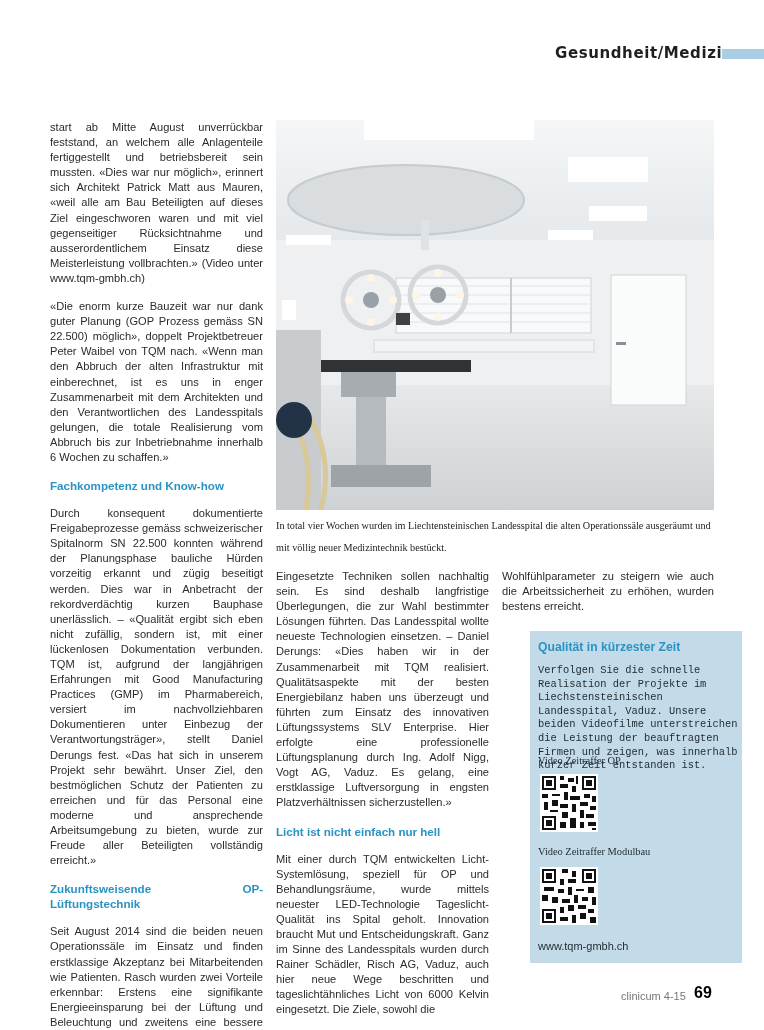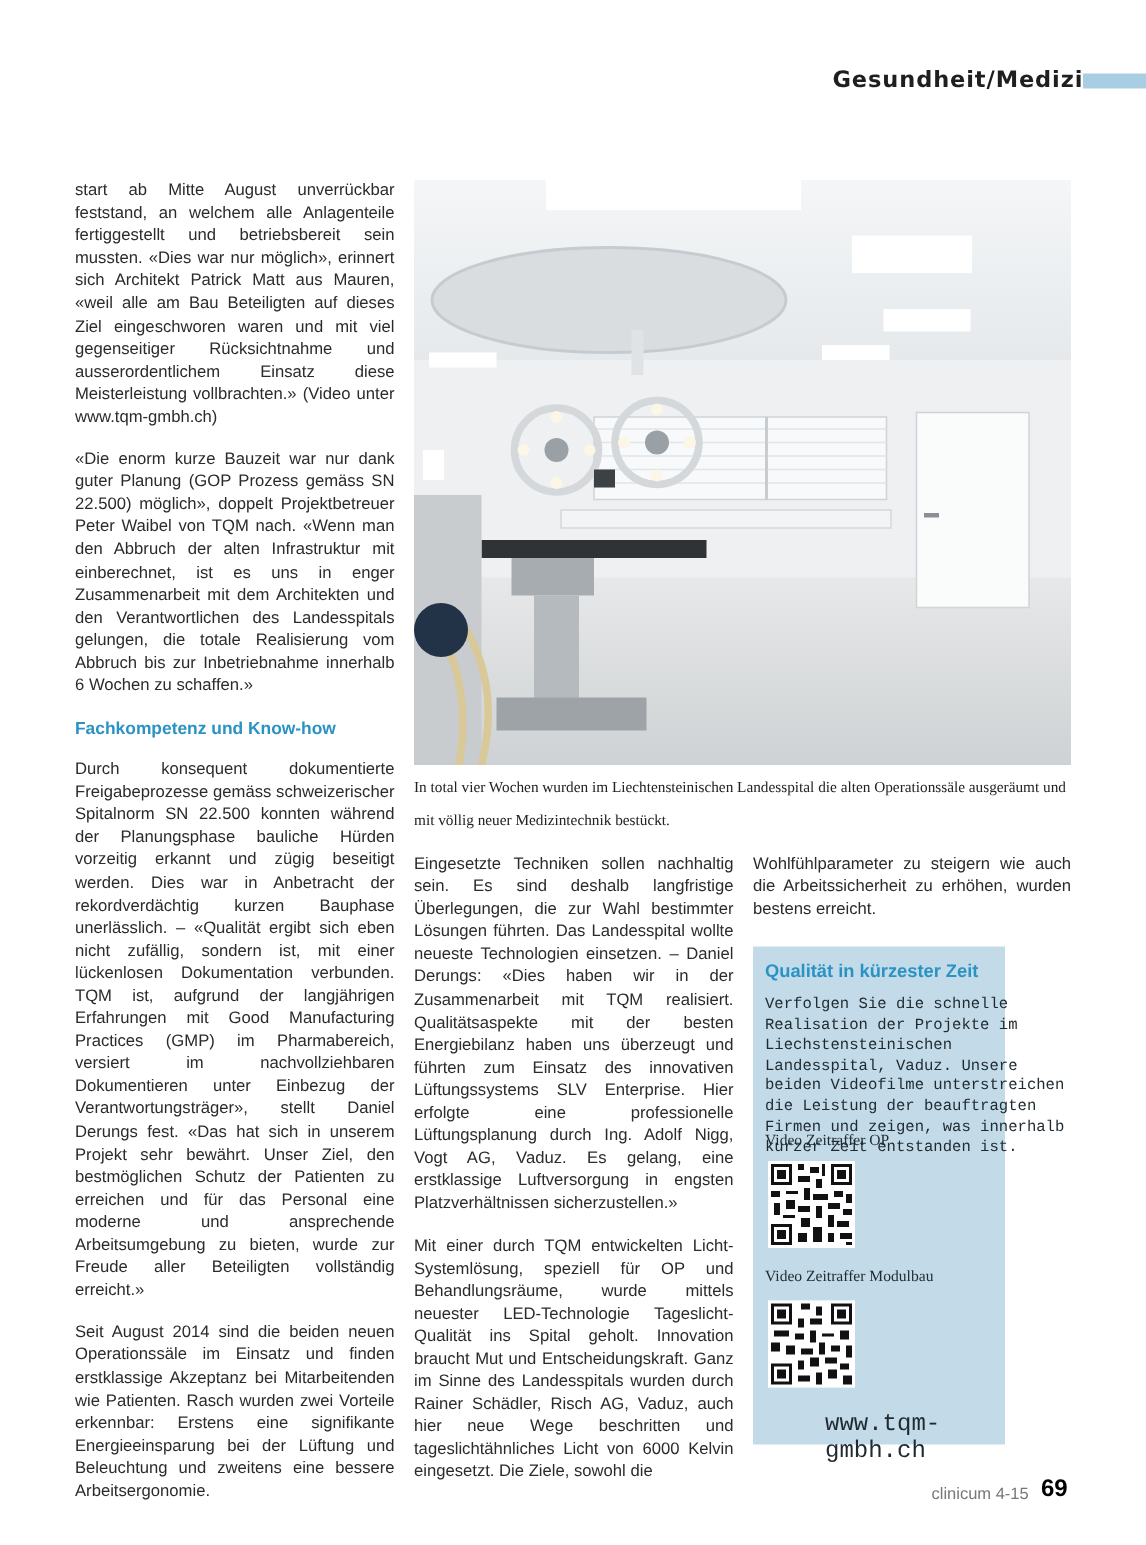--- a/index.html
+++ b/index.html
@@ -14,44 +14,45 @@
   .col h3 { margin: 0 0 13px 0; font-size: 11.6px; font-weight: bold; color: #2a93c4; line-height: 15px; }
   .col1 { left: 50px; top: 120px; width: 213px; }
   .col2 { left: 276px; top: 569px; width: 213px; }
   .col3 { left: 502px; top: 569px; width: 212px; }
 
   .photo { position: absolute; left: 276px; top: 120px; width: 438px; height: 390px; overflow: hidden;
            background: #e9ecee; }
   .caption { position: absolute; left: 276px; top: 515px; width: 440px; font-family: "Liberation Serif", serif;
              font-size: 10.2px; line-height: 22px; color: #222; }
 
-  .infobox { position: absolute; left: 502px; top: 631px; width: 168px; height: 332px; background: #c3dbe8; }
+  .infobox { position: absolute; left: 530px; top: 631px; width: 212px; height: 332px; background: #c3dbe8; }
   .infobox h3 { position: absolute; left: 8px; top: 9px; margin: 0; font-size: 12.2px; font-weight: bold; color: #2a93c4; }
   .infobox .intro { position: absolute; left: 8px; top: 33px; width: 200px; font-family: Liberation Mono, monospace;
                     font-size: 10.4px; line-height: 13.6px; color: #1f2a30; }
   .infobox .vlabel { position: absolute; left: 8px; font-family: "Liberation Serif", serif; font-weight: normal;
                      font-size: 10.4px; color: #1f2a30; }
-  .infobox .url { position: absolute; left: 8px; top: 309px; font-family: Liberation Mono, monospace; font-size: 16px; color: #1f2a30; margin-left: 40px; }
+  .infobox .url { position: absolute; left: 8px; top: 309px; font-family: Liberation Sans, sans-serif; font-size: 11px; color: #1f2a30; }
   .qr { position: absolute; left: 10px; width: 58px; height: 58px; background: #fff; }
   .qr svg { display: block; }
 
   .footer-mag { position: absolute; top: 990px; left: 621px; font-size: 11px; color: #777; text-align: center; }
   .footer-page { position: absolute; top: 984px; left: 694px; font-size: 16px; font-weight: bold; color: #000000; }
 </style>
 </head>
 <body>
 
 <div class="header-title">Gesundheit/Medizin</div>
 <div class="header-bar"></div>
 
 <div class="col col1">
   <p>start ab Mitte August unverrückbar feststand, an welchem alle Anlagenteile fertiggestellt und betriebsbereit sein mussten. «Dies war nur möglich», erinnert sich Architekt Patrick Matt aus Mauren, «weil alle am Bau Beteiligten auf dieses Ziel eingeschworen waren und mit viel gegenseitiger Rücksichtnahme und ausserordentlichem Einsatz diese Meisterleistung vollbrachten.» (Video unter www.tqm-gmbh.ch)</p>
   <p>«Die enorm kurze Bauzeit war nur dank guter Planung (GOP Prozess gemäss SN 22.500) möglich», doppelt Projektbetreuer Peter Waibel von TQM nach. «Wenn man den Abbruch der alten Infrastruktur mit einberechnet, ist es uns in enger Zusammenarbeit mit dem Architekten und den Verantwortlichen des Landesspitals gelungen, die totale Realisierung vom Abbruch bis zur Inbetriebnahme innerhalb 6 Wochen zu schaffen.»</p>
   <h3>Fachkompetenz und Know-how</h3>
   <p>Durch konsequent dokumentierte Freigabeprozesse gemäss schweizerischer Spitalnorm SN 22.500 konnten während der Planungsphase bauliche Hürden vorzeitig erkannt und zügig beseitigt werden. Dies war in Anbetracht der rekordverdächtig kurzen Bauphase unerlässlich. – «Qualität ergibt sich eben nicht zufällig, sondern ist, mit einer lückenlosen Dokumentation verbunden. TQM ist, aufgrund der langjährigen Erfahrungen mit Good Manufacturing Practices (GMP) im Pharmabereich, versiert im nachvollziehbaren Dokumentieren unter Einbezug der Verantwortungsträger», stellt Daniel Derungs fest. «Das hat sich in unserem Projekt sehr bewährt. Unser Ziel, den bestmöglichen Schutz der Patienten zu erreichen und für das Personal eine moderne und ansprechende Arbeitsumgebung zu bieten, wurde zur Freude aller Beteiligten vollständig erreicht.»</p>
+  <h3>Zukunftsweisende OP-Lüftungstechnik</h3>
   <p>Seit August 2014 sind die beiden neuen Operationssäle im Einsatz und finden erstklassige Akzeptanz bei Mitarbeitenden wie Patienten. Rasch wurden zwei Vorteile erkennbar: Erstens eine signifikante Energieeinsparung bei der Lüftung und Beleuchtung und zweitens eine bessere Arbeitsergonomie.</p>
 
 </div>
 
 <div class="photo" aria-label="Operating room with surgical lights and operating table">
   <svg width="438" height="390" viewBox="0 0 438 390">
     <defs>
       <linearGradient id="ceil" x1="0" y1="0" x2="0" y2="1">
         <stop offset="0" stop-color="#f4f6f7"></stop>
           <stop offset="1" stop-color="#e3e7ea"></stop>
@@ -106,20 +107,21 @@
     <path d="M10 290 Q40 330 30 390" stroke="#d9c898" stroke-width="5" fill="none"></path>
     <path d="M25 285 Q60 330 45 390" stroke="#d9c898" stroke-width="5" fill="none"></path>
     <circle cx="18" cy="300" r="18" fill="#223247"></circle>
     <rect x="6" y="180" width="14" height="20" fill="#ffffff"></rect>
   </svg>
 </div>
 <div class="caption">In total vier Wochen wurden im Liechtensteinischen Landesspital die alten Operationssäle ausgeräumt und mit völlig neuer Medizintechnik bestückt.</div>
 
 <div class="col col2">
   <p>Eingesetzte Techniken sollen nachhaltig sein. Es sind deshalb langfristige Überlegungen, die zur Wahl bestimmter Lösungen führten. Das Landesspital wollte neueste Technologien einsetzen. – Daniel Derungs: «Dies haben wir in der Zusammenarbeit mit TQM realisiert. Qualitätsaspekte mit der besten Energiebilanz haben uns überzeugt und führten zum Einsatz des innovativen Lüftungssystems SLV Enterprise. Hier erfolgte eine professionelle Lüftungsplanung durch Ing. Adolf Nigg, Vogt AG, Vaduz. Es gelang, eine erstklassige Luftversorgung in engsten Platzverhältnissen sicherzustellen.»</p>
+  <h3>Licht ist nicht einfach nur hell</h3>
   <p>Mit einer durch TQM entwickelten Licht-Systemlösung, speziell für OP und Behandlungsräume, wurde mittels neuester LED-Technologie Tageslicht-Qualität ins Spital geholt. Innovation braucht Mut und Entscheidungskraft. Ganz im Sinne des Landesspitals wurden durch Rainer Schädler, Risch AG, Vaduz, auch hier neue Wege beschritten und tageslichtähnliches Licht von 6000 Kelvin eingesetzt. Die Ziele, sowohl die</p>
 </div>
 
 <div class="col col3">
   <p>Wohlfühlparameter zu steigern wie auch die Arbeitssicherheit zu erhöhen, wurden bestens erreicht.</p>
 </div>
 
 <div class="infobox">
   <h3>Qualität in kürzester Zeit</h3>
   <div class="intro">Verfolgen Sie die schnelle Realisation der Projekte im Liechstensteinischen Landesspital, Vaduz. Unsere beiden Videofilme unterstreichen die Leistung der beauftragten Firmen und zeigen, was innerhalb kurzer Zeit entstanden ist.</div>

